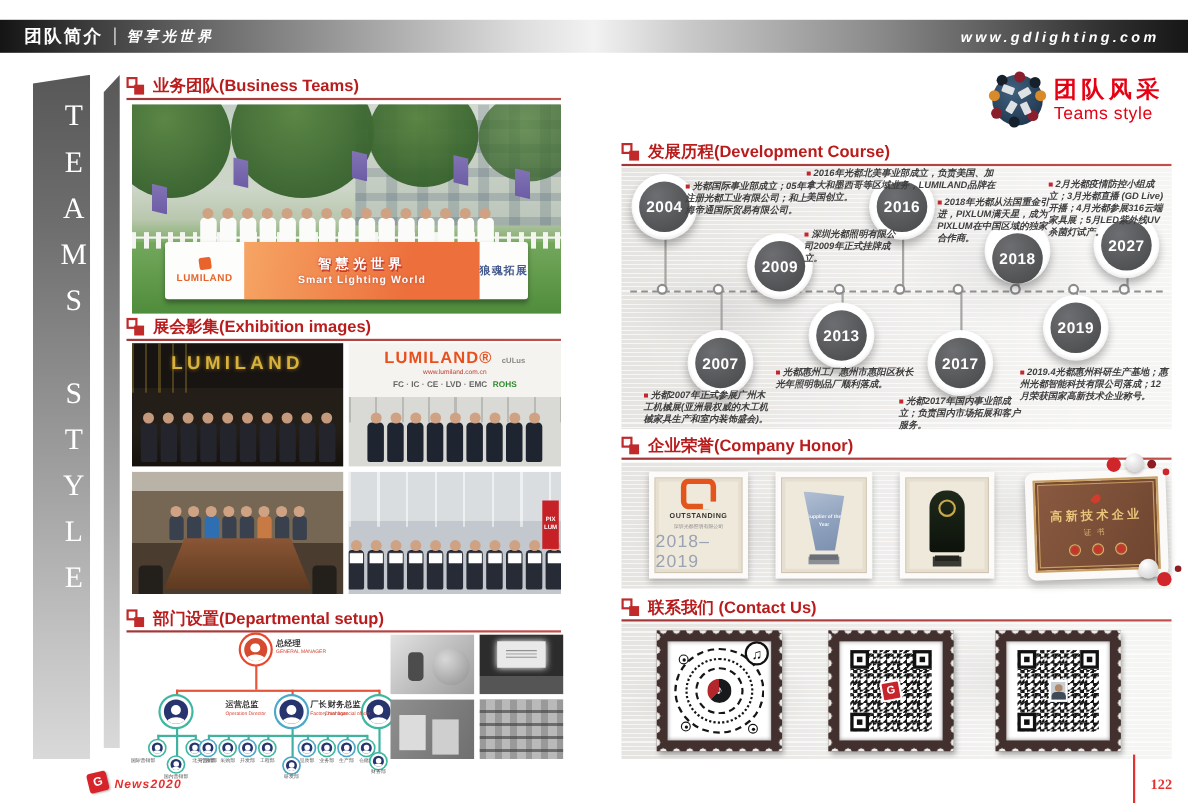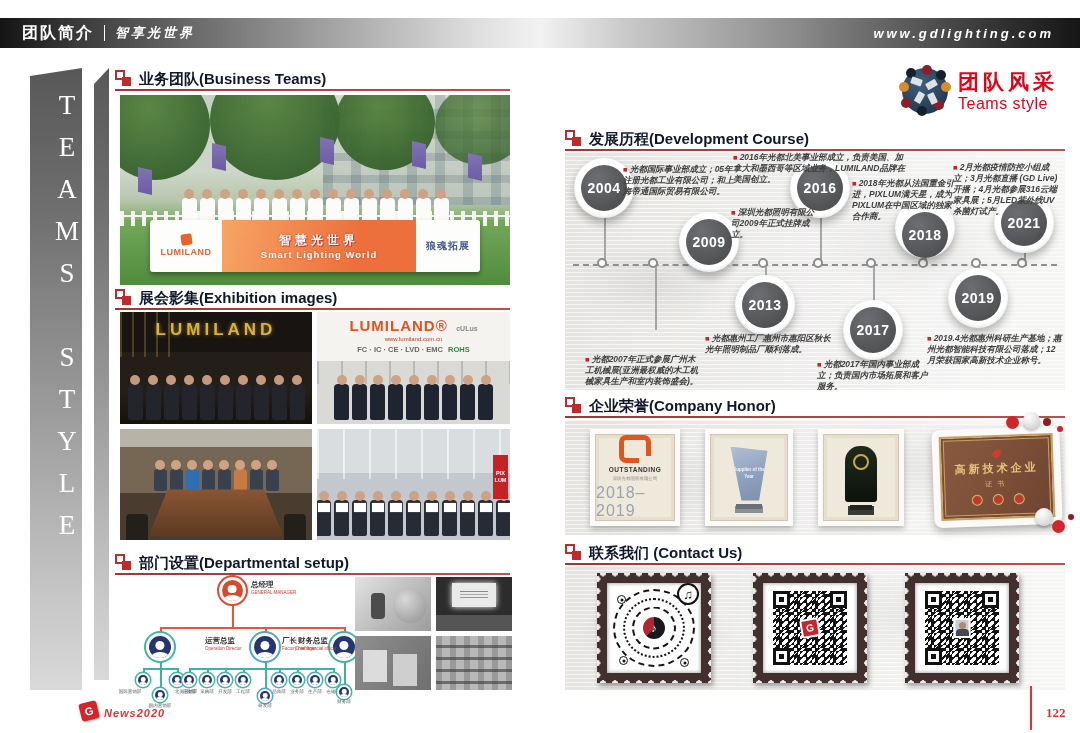--- a/index.html
+++ b/index.html
@@ -20,21 +20,21 @@
   .vbar.wide{left:30px;top:68px;width:52px;height:622px;clip-path:polygon(0 8px,100% 0,100% 100%,0 100%);}
   .vbar.thin{left:94px;top:68px;width:15px;height:612px;clip-path:polygon(0 16px,100% 0,100% 100%,0 100%);}
   .vtext{position:absolute;left:0;top:22px;width:100%;text-align:center;writing-mode:vertical-rl;text-orientation:upright;
     color:#fff;font-family:"Liberation Serif",serif;font-size:27px;letter-spacing:12px;white-space:nowrap;}
 
   
   .sec-head{position:absolute;display:flex;align-items:flex-end;gap:8px;height:20px;}
   .sq-icon{position:relative;width:16px;height:16px;flex:0 0 auto;}
   .sq-icon .o{position:absolute;left:0;top:0;width:10px;height:10px;border:2px solid #c02a2a;}
   .sq-icon .f{position:absolute;right:0;bottom:0;width:9px;height:9px;background:#c02a2a;}
-  .sec-title{font-size:15px;font-weight:bold;color:#0f172a;white-space:nowrap;line-height:1;}
+  .sec-title{font-size:15px;font-weight:bold;color:#b91c1c;white-space:nowrap;line-height:1;}
   .sec-line{position:absolute;height:2px;background:linear-gradient(90deg,#a03636,#c0504a);}
 
   
   .photo-team{position:absolute;left:120px;top:95px;width:390px;height:190px;overflow:hidden;
     background:linear-gradient(180deg,#c3cfc5 0%,#cdd6c8 40%,#b9c7ae 55%,#74a85c 68%,#54923f 100%);}
   .pt-building{position:absolute;left:52%;top:0;width:48%;height:58%;background:linear-gradient(#d3d9d0,#bcc6ba);}
   .pt-building::before{content:"";position:absolute;inset:0;
     background:repeating-linear-gradient(90deg,rgba(70,90,110,.22) 0 10px,transparent 10px 28px),
                repeating-linear-gradient(0deg,rgba(70,90,110,.22) 0 8px,transparent 8px 22px);}
   .tree{position:absolute;border-radius:50%;background:radial-gradient(circle at 45% 35%,#55823f,#35602b 75%);opacity:.95;}
@@ -53,21 +53,21 @@
   .banner{position:absolute;left:50%;transform:translateX(-50%);bottom:7%;width:330px;height:52px;
     background:#fdfdfb;border-radius:3px;box-shadow:0 3px 5px rgba(0,0,0,.35);display:flex;overflow:hidden;z-index:3;}
   .bn-left{width:72px;display:flex;flex-direction:column;align-items:center;justify-content:center;gap:2px;}
   .bn-mark{width:11px;height:11px;background:#e8642c;border-radius:2px;transform:rotate(-8deg);}
   .bn-logo{font-size:9px;font-weight:bold;color:#e8642c;letter-spacing:.5px;}
   .bn-mid{flex:1;background:linear-gradient(100deg,#f6a564,#ec6f3c 70%);display:flex;flex-direction:column;
     align-items:center;justify-content:center;color:#fff;}
   .bn-cn{font-size:12px;font-weight:bold;letter-spacing:4px;font-family:"Liberation Serif",serif;
     text-shadow:0 0 2px #c53b2a,1px 1px 0 #c53b2a;}
   .bn-en{font-size:9.5px;font-weight:bold;letter-spacing:1px;text-shadow:0 0 2px rgba(190,60,40,.8);}
-  .bn-right{width:64px;display:flex;align-items:center;justify-content:center;}
+  .bn-right{width:44px;display:flex;align-items:center;justify-content:center;}
   .bn-wolf{font-size:10px;font-weight:bold;color:#44598f;letter-spacing:1px;}
 
   
   .ex-grid{position:absolute;left:120px;top:312px;width:390px;height:228px;display:grid;
     grid-template-columns:192px 193px;grid-template-rows:112px 111px;gap:5px;}
   .ex{position:relative;overflow:hidden;}
   .ex-dark{background:linear-gradient(#181411 0 36%,#241e18 36% 70%,#15110d 100%);}
   .ex-dark::before{content:"";position:absolute;left:0;top:0;width:30%;height:40%;
     background:repeating-linear-gradient(90deg,rgba(212,175,55,.28) 0 2px,transparent 2px 12px);}
   .ex-sign{position:absolute;left:0;right:0;top:8px;text-align:center;color:#d9b23c;
@@ -579,21 +579,24 @@
     <div class="yc" style="left:114px;top:60px;">
         <span class="yr">2009</span>
       </div>
     <div class="yc" style="left:225px;top:6px;">
         <span class="yr">2016</span>
       </div>
     <div class="yc" style="left:330px;top:46px;align-items:flex-end;">
         <span class="yr">2018</span>
       </div>
     <div class="yc" style="left:429px;top:41px;">
-        <span class="yr">2021</span>
+        <span class="yr">2027</span>
+      </div>
+    <div class="yc" style="left:60px;top:148px;">
+        <span class="yr">2007</span>
       </div>
     <div class="yc" style="left:170px;top:123px;">
         <span class="yr">2013</span>
       </div>
     <div class="yc" style="left:278px;top:148px;">
         <span class="yr">2017</span>
       </div>
     <div class="yc" style="left:383px;top:116px;">
         <span class="yr">2019</span>
       </div>

